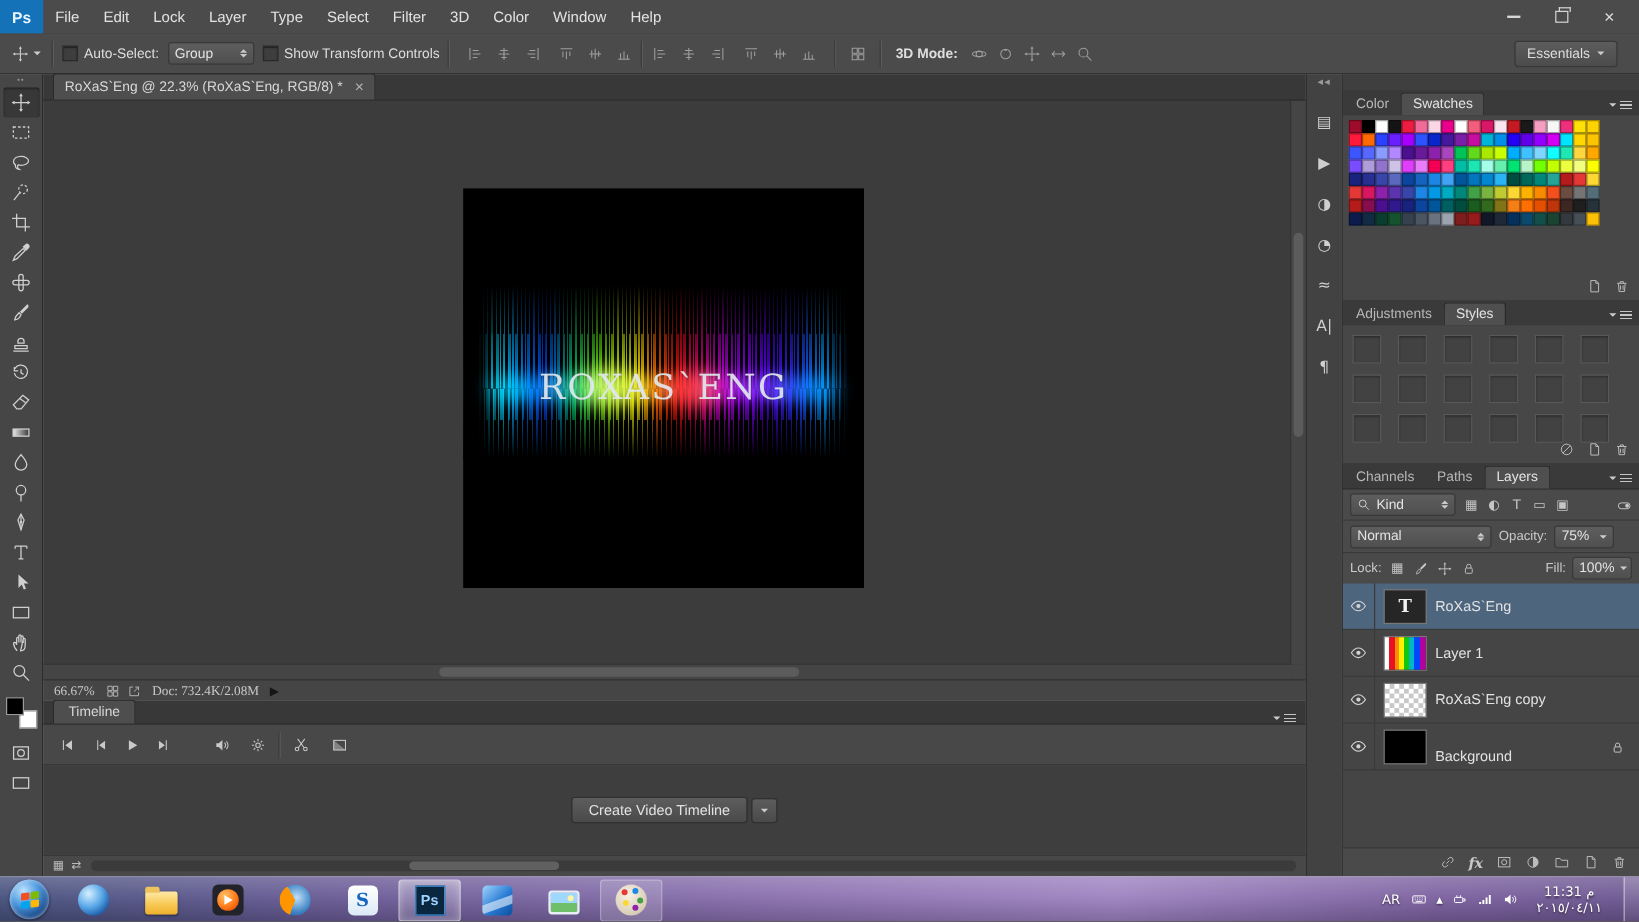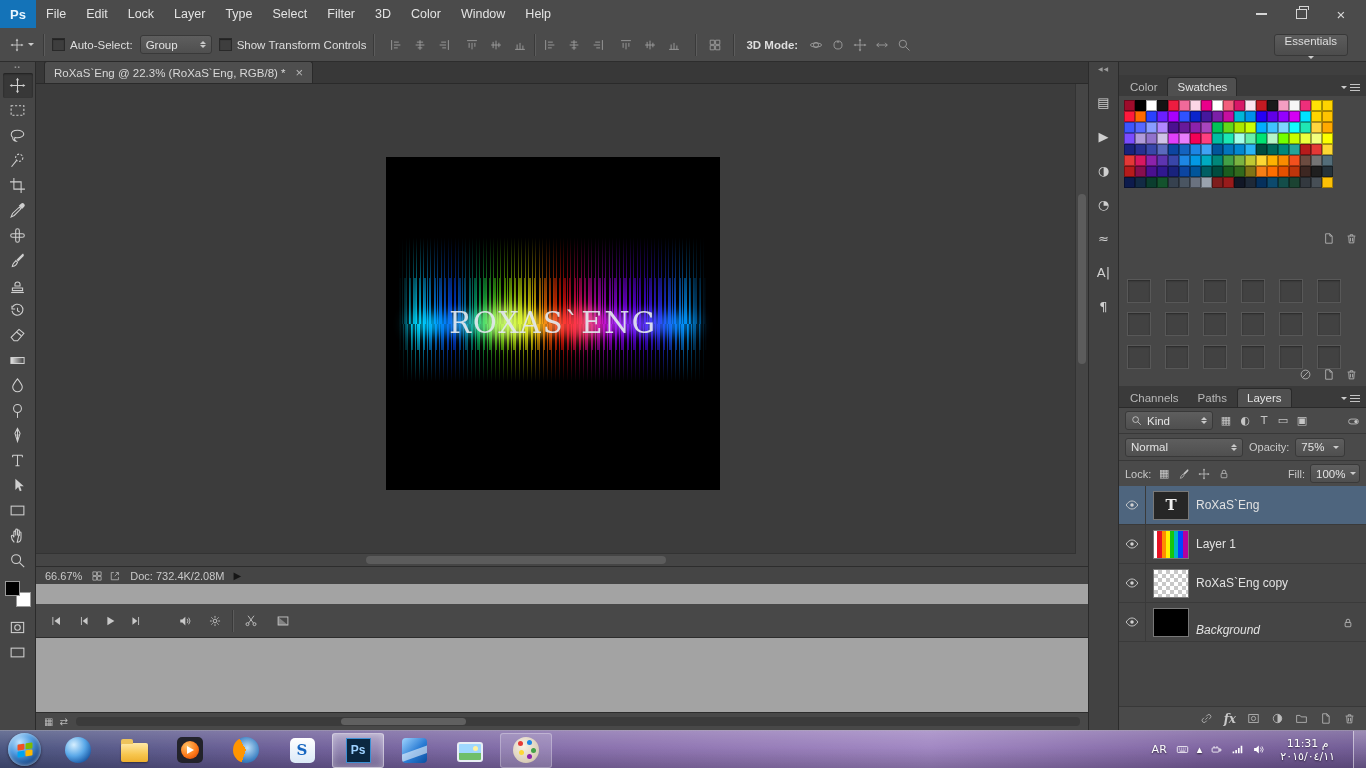--- a/index.html
+++ b/index.html
@@ -34,21 +34,21 @@
          color:#e3e3e3;font-size:11.5px;display:flex;align-items:center;gap:5px;padding:0 5px;box-sizing:border-box;}
   .combo.w70{width:72px;}
   .updown{display:inline-flex;flex-direction:column;gap:1px;margin-left:auto;}
   .updown .u{width:0;height:0;border:3px solid transparent;border-bottom-color:#c9c9c9;display:block;}
   .updown .d{width:0;height:0;border:3px solid transparent;border-top-color:#c9c9c9;display:block;}
   .dd{width:0;height:0;border:3.5px solid transparent;border-top-color:#cccccc;display:inline-block;margin-top:3px;}
   .igrp{display:flex;gap:2px;margin:0 3px;}
   .icobtn{width:22px;height:22px;display:grid;place-items:center;color:#9f9f9f;border-radius:2px;}
   .optlbl2{color:#dedede;font-size:11.5px;margin-left:4px;font-weight:bold;}
   .workspace{margin-left:auto;margin-right:10px;height:20px;display:flex;align-items:center;gap:6px;
-             padding:0 10px;background:linear-gradient(#5c5c5c,#4c4c4c);border:1px solid #383838;border-radius:3px;font-size:11.5px;flex-direction:column;}
+             padding:0 10px;background:linear-gradient(#5c5c5c,#4c4c4c);border:1px solid #383838;border-radius:3px;font-size:11.5px;}
 
   
   .toolbar{position:absolute;left:0;top:62px;width:36px;height:668px;background:#464646;
            border-right:1px solid #2b2b2b;display:flex;flex-direction:column;align-items:center;box-sizing:border-box;}
   .tool-head{height:11px;color:#9a9a9a;font-size:6px;letter-spacing:1px;line-height:11px;}
   .tool{width:30px;height:25px;display:grid;place-items:center;color:#cfcfcf;border-radius:2px;}
   .tool svg.sym{width:17px;height:17px;}
   .tool.active{background:#383838;box-shadow:inset 0 1px 2px rgba(0,0,0,.45);}
   .chips{width:26px;height:26px;position:relative;margin-top:8px;flex:0 0 auto;}
   .chip{position:absolute;width:15px;height:15px;border:1px solid #9a9a9a;box-sizing:border-box;}
@@ -89,21 +89,21 @@
         background:linear-gradient(90deg,rgba(0,0,0,0),#00d9ff 8%,#0066ff 16%,#00dd66 27%,#bbff00 36%,#ffee00 43%,
                    #ff4400 51%,#ff0077 59%,#bb00ee 68%,#5522ff 80%,#0099ff 92%,rgba(0,0,0,0));}
   .blob{position:absolute;border-radius:50%;filter:blur(9px);}
   .blob1{left:28%;top:44%;width:50px;height:36px;background:radial-gradient(#eaff70,rgba(170,255,0,0));}
   .blob2{left:52%;top:45%;width:40px;height:34px;background:radial-gradient(#ff5a3c,rgba(255,0,60,0));}
   .arttext{position:absolute;left:50%;top:50%;transform:translate(-50%,-54%);font-family:"DejaVu Serif",serif;
            font-size:29px;letter-spacing:2px;color:rgba(226,231,238,.92);text-shadow:0 0 9px rgba(190,215,255,.45);white-space:nowrap;}
 
   
   .statusbar{position:absolute;left:36px;top:566px;width:1052px;height:18px;background:#454545;border-top:1px solid #2d2d2d;
-             display:flex;align-items:center;gap:9px;padding:0 9px;font-size:11px;color:#c9c9c9;box-sizing:border-box;}
+             display:flex;align-items:center;gap:9px;padding:0 9px;font-size:11px;color:#c9c9c9;box-sizing:border-box;font-family:Liberation Serif, serif;}
   .mini{color:#bdbdbd;display:grid;place-items:center;}
   .mini svg.sym{width:12px;height:12px;}
   .statarrow{color:#161616;font-size:10px;}
 
   
   .timeline{position:absolute;left:36px;top:584px;width:1052px;height:146px;}
   .tl-tabs{position:absolute;left:0;right:0;top:0;height:20px;background:#383838;border-bottom:1px solid #2a2a2a;
            display:flex;align-items:flex-end;padding-left:8px;box-sizing:border-box;}
   .tl-tab{height:19px;background:#4e4e4e;border:1px solid #2a2a2a;border-bottom:none;border-radius:3px 3px 0 0;
           padding:0 12px;display:flex;align-items:center;font-size:11.5px;color:#d8d8d8;}
@@ -169,21 +169,21 @@
   .lrow.selected{background:#4e657e;}
   .eye-cell{width:26px;align-self:stretch;border-right:1px solid #3a3a3a;display:grid;place-items:center;color:#d2d2d2;}
   .thumb{width:34px;height:27px;margin:0 8px;box-shadow:0 0 0 1px #787878;box-sizing:border-box;flex:0 0 auto;
          display:grid;place-items:center;}
   .t-text{background:#262626;color:#f0f0f0;font-family:"DejaVu Serif",serif;font-weight:bold;font-size:15px;}
   .t-rainbow{background:linear-gradient(90deg,#ffffff 0 10%,#e81123 10% 24%,#ff8c00 24% 36%,#fff100 36% 48%,
              #16c60c 48% 60%,#00b7c3 60% 72%,#0046ff 72% 86%,#b4009e 86% 100%);}
   .t-checker{background:repeating-conic-gradient(#c8c8c8 0% 25%,#ffffff 0% 50%);background-size:8px 8px;}
   .t-black{background:#000;}
   .lname{font-size:12px;color:#e2e2e2;}
-  .lname.it{font-style:italic;margin-top:16px;}
+  .lname.it{margin-top:16px;}
   .llock{margin-left:auto;margin-right:12px;color:#cfcfcf;}
   .llock svg.sym{width:12px;height:12px;}
   .lfoot{position:absolute;left:0;right:0;bottom:0;height:24px;background:#4a4a4a;border-top:1px solid #383838;
          display:flex;align-items:center;justify-content:flex-end;gap:11px;padding:0 10px;color:#c5c5c5;box-sizing:border-box;}
   .lfoot svg.sym{width:13px;height:13px;}
   .fxtxt{font-family:"DejaVu Serif",serif;font-style:italic;font-weight:bold;font-size:12px;color:#c9c9c9;}
 
   
   .taskbar{position:absolute;left:0;top:730px;width:1366px;height:38px;
            background:linear-gradient(180deg,rgba(255,255,255,.20),rgba(255,255,255,.05) 45%,rgba(0,0,0,.18)),
@@ -768,20 +768,27 @@
           <svg class="sym">
             <use href="#i-export"></use>
           </svg>
         </span>
       </span>
     <span>Doc: 732.4K/2.08M</span>
     <span class="statarrow">▶</span>
   </div>
 
   <div class="timeline">
+    <div class="tl-tabs">
+      <div class="tl-tab">Timeline</div>
+      <div class="tl-menu">
+          <i class="dd"></i>
+          <span class="mlines"></span>
+        </div>
+    </div>
     <div class="tl-controls">
       <span id="transport" style="display:flex;gap:3px;">
           <div class="tlbtn">
             <svg class="sym">
               <use href="#i-first"></use>
             </svg>
           </div>
           <div class="tlbtn">
             <svg class="sym">
               <use href="#i-prev"></use>
@@ -817,20 +824,28 @@
             <svg class="sym">
               <use href="#i-scissors"></use>
             </svg>
           </div>
           <div class="tlbtn">
             <svg class="sym">
               <use href="#i-clip"></use>
             </svg>
           </div>
         </span>
+    </div>
+    <div class="tl-content">
+      <div class="cvt-wrap">
+        <button class="cvt">Create Video Timeline</button>
+        <div class="cvt-dd">
+            <i class="dd"></i>
+          </div>
+      </div>
     </div>
     <div class="tl-bottom">
       <span id="tlbottomicons" style="display:flex;gap:6px;">
           <span class="tlb-ico glyph">▦</span>
           <span class="tlb-ico glyph">⇄</span>
         </span>
       <div class="tl-track">
           <div class="tl-thumb"></div>
         </div>
     </div>
@@ -1025,20 +1040,28 @@
             <span class="mini">
               <svg class="sym">
                 <use href="#i-trash"></use>
               </svg>
             </span>
           </div>
       </div>
     </section>
 
     <section class="panel p-styles">
+      <div class="ptabs" id="stylestabs">
+          <div class="ptab">Adjustments</div>
+          <div class="ptab active">Styles</div>
+          <div class="pmenu">
+            <i class="dd"></i>
+            <span class="mlines"></span>
+          </div>
+        </div>
       <div class="pbody">
         <div id="stylesgrid">
             <div class="slot"></div>
             <div class="slot"></div>
             <div class="slot"></div>
             <div class="slot"></div>
             <div class="slot"></div>
             <div class="slot"></div>
             <div class="slot"></div>
             <div class="slot"></div>

